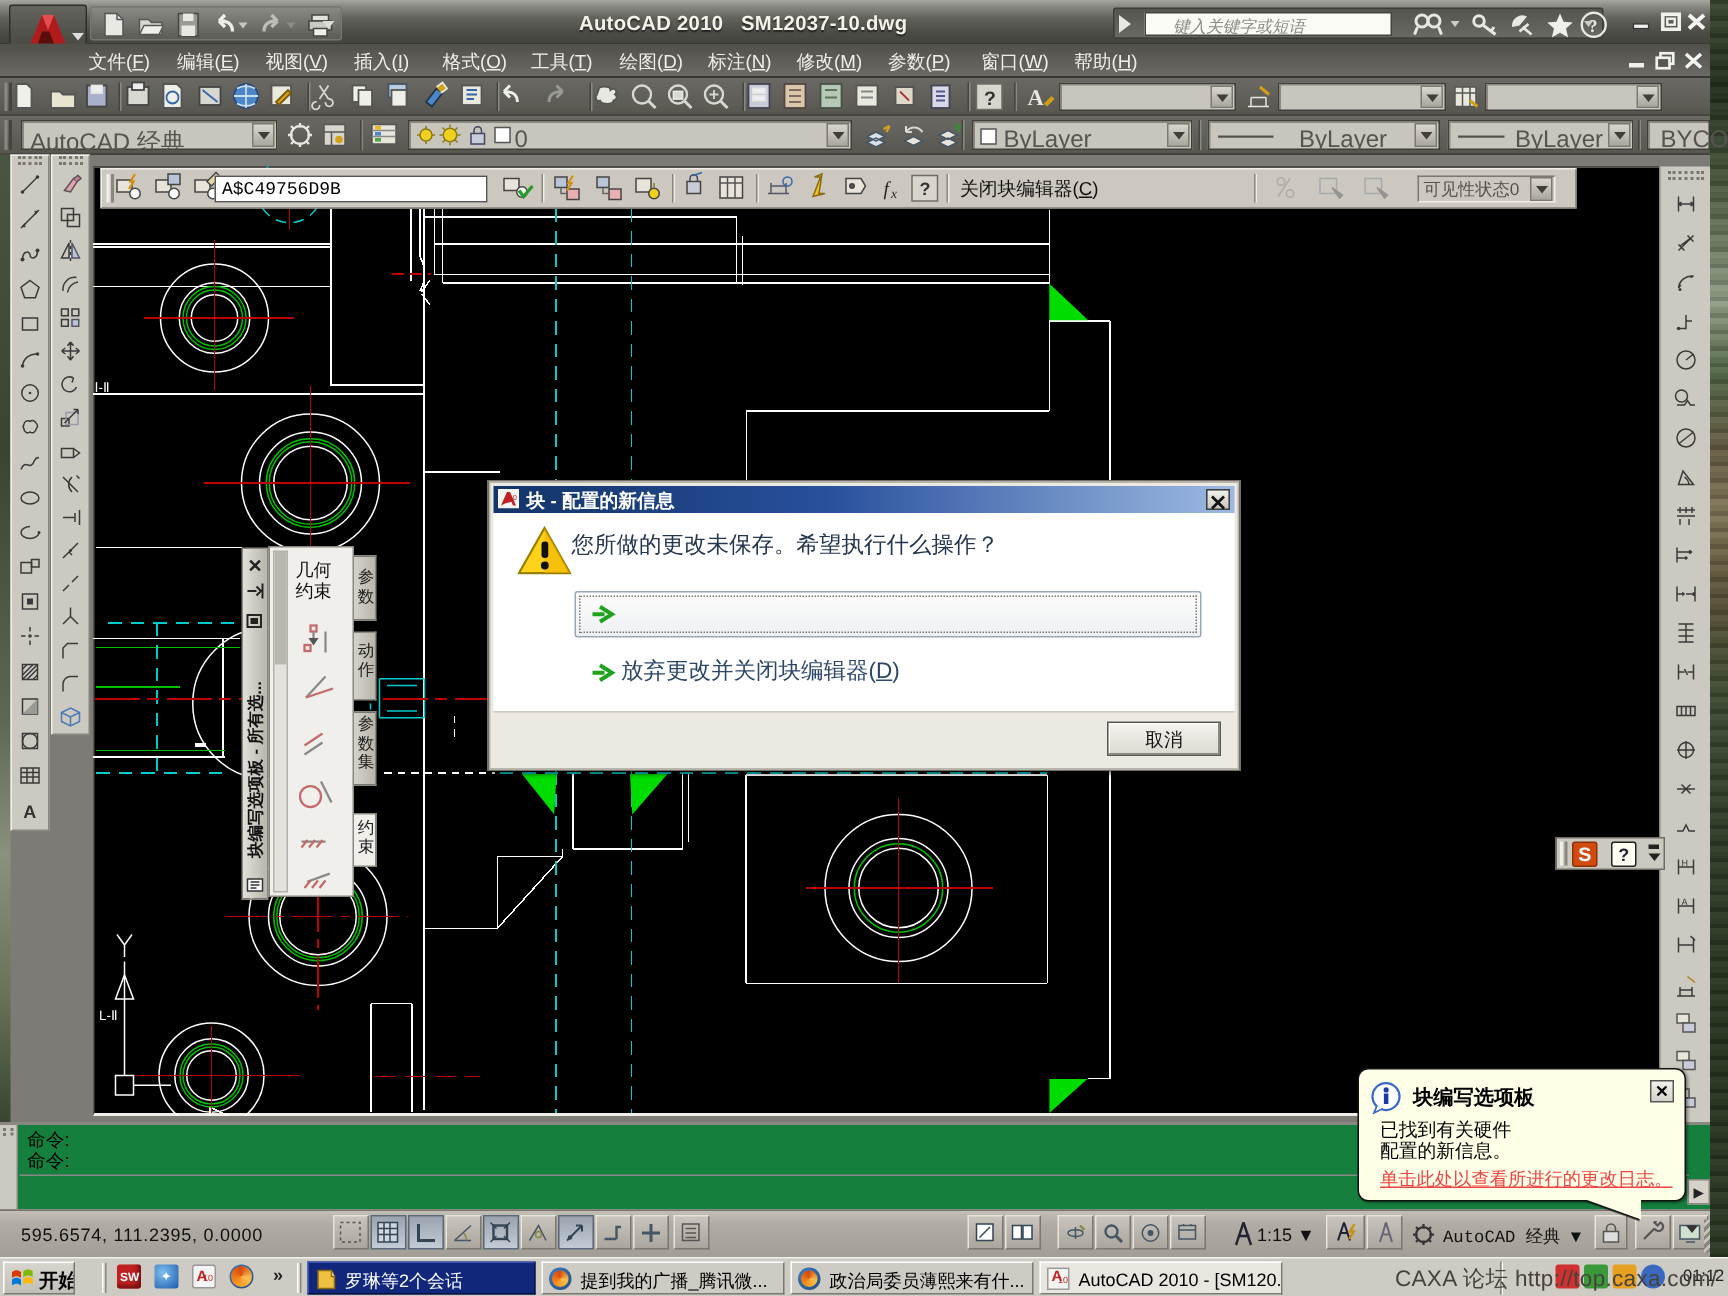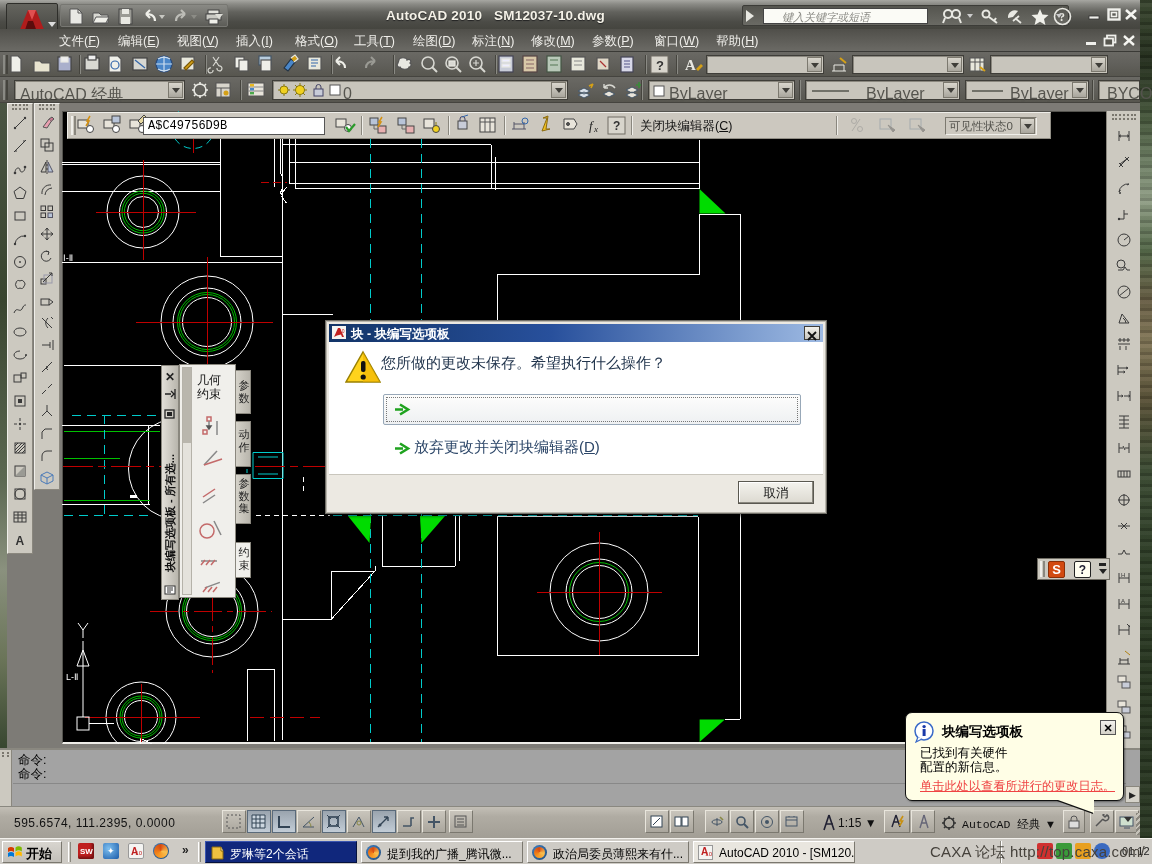--- a/index.html
+++ b/index.html
@@ -42,21 +42,21 @@
 #btb{left:67px;top:112px;width:984px;height:27px;background:#ccc8bf;border:1px solid #928f86;border-top-color:#efeee9;border-left-color:#efeee9}
 #bfield{position:absolute;left:75px;top:4px;width:182px;height:18px;background:#fff;border:1px solid #555;font-family:"Liberation Mono",monospace;font-size:12px;padding:1px 4px;color:#000}
 
 #dlg{left:325px;top:320px;width:502px;height:194px;background:#ece9e2;border:1px solid #716f68;box-shadow:2px 2px 3px rgba(0,0,0,0.55);outline:1px solid #b9b6ad;outline-offset:-2px}
 #dtitle{position:absolute;left:3px;top:3px;right:3px;height:18px;background:linear-gradient(90deg,#123468 0,#28509c 45%,#7e9ed0 85%,#9db9e2 100%)}
 #dbody{position:absolute;left:3px;top:21px;right:3px;height:137px;background:#fff}
 #dfoot{position:absolute;left:3px;bottom:3px;right:3px;height:36px;background:#ece9e2;border-top:1px solid #c9c6bd}
 
 #bal{left:905px;top:712px;width:219px;height:89px;background:#fffee6;border:1px solid #111;border-radius:7px;box-shadow:1px 1px 2px rgba(0,0,0,0.4)}
 
-#cmd{left:0;top:748px;width:1140px;height:58px;background:#a3a3a3;border-top:2px solid #8a8880}
+#cmd{left:0;top:748px;width:1140px;height:58px;background:#15803d;border-top:2px solid #8a8880}
 
 #status{left:0;top:806px;width:1140px;height:32px;background:linear-gradient(180deg,#c3bfb6 0,#b0aca3 30%,#a29e95 100%);border-top:1px solid #8a8880}
 .sbtn{position:absolute;top:3px;width:24px;height:23px;background:linear-gradient(180deg,#c9c5bc,#aaa69d);border:1px solid #7b786f;border-top-color:#e8e5dc;border-left-color:#e8e5dc}
 .sbtn.on{background:linear-gradient(180deg,#9aa4ae,#c2ccd6);border-color:#5a6a7a}
 
 #task{left:0;top:838px;width:1152px;height:26px;background:#cecbc5;border-top:1px solid #f3f1ec}
 .tkb{position:absolute;top:2px;height:22px;background:#cecbc5;border:1px solid #7b786f;border-top-color:#fff;border-left-color:#fff;font-size:12px;color:#000;overflow:hidden;white-space:nowrap}
 .vtx{position:absolute;left:2px;width:12px;font-size:11px;line-height:12.5px;color:#222;text-align:center}
 .sico{position:absolute;top:4px;width:16px;height:16px;border-radius:2px}
 </style></head>
@@ -886,21 +886,21 @@
           <path d="M2 12 L9 5 M9 5 a3 3 0 1 0 4 -4 l-2 2 -2 -2 2 -2" stroke="#555" fill="none" stroke-width="1.5"></path>
         </svg></div>
  <div class="sbtn" style="left:1115px;width:24px"><svg width="16" height="16" style="margin:3px">
           <rect x="1" y="3" width="13" height="9" fill="#cfe0cf" stroke="#456"></rect>
           <path d="M5 14 h6" stroke="#456"></path>
         </svg></div>
  <div style="position:absolute;right:8px;top:10px;border:4px solid transparent;border-top:5px solid #333"></div>
  <div style="position:absolute;right:0px;top:6px;width:4px;height:22px;background:repeating-linear-gradient(135deg,#8a877e 0,#8a877e 2px,#c5c2b9 2px,#c5c2b9 4px)"></div>
 </div>
 <div class="abs" id="task">
- <div class="tkb" style="left:2px;width:60px;background:linear-gradient(180deg,#d8d5cf,#c2bfb9)">
+ <div class="tkb" style="left:2px;width:48px;background:linear-gradient(180deg,#d8d5cf,#c2bfb9)">
   <svg width="16" height="16" style="position:absolute;left:4px;top:2px" viewBox="0 0 16 16">
           <path d="M1 4 C3 2.5 5 2.5 7 4 L7 8 C5 6.5 3 6.5 1 8 Z" fill="#d83b01"></path>
           <path d="M8.5 3.6 C10.5 2 12.5 2 14.8 3.4 L14.8 7.4 C12.5 6 10.5 6 8.5 7.6 Z" fill="#7fba00"></path>
           <path d="M1 9 C3 7.5 5 7.5 7 9 L7 13 C5 11.5 3 11.5 1 13 Z" fill="#0078d7"></path>
           <path d="M8.5 8.6 C10.5 7 12.5 7 14.8 8.4 L14.8 12.4 C12.5 11 10.5 11 8.5 12.6 Z" fill="#ffb900"></path>
         </svg>
   <span style="position:absolute;left:23px;top:3px;font-weight:bold;font-size:13px">开始</span>
  </div>
  <div style="position:absolute;left:68px;top:3px;width:3px;height:20px;border-left:1px solid #fff;border-right:1px solid #8a877e"></div>
  <div class="sico" style="left:78px;background:#c02020;box-shadow:inset -2px -2px 3px #701010">
@@ -1004,21 +1004,21 @@
   <div class="vtx" style="top:176px">约<br>束</div>
  </div>
 </div>
 <div class="abs" id="dlg">
  <div id="dtitle">
   <svg width="14" height="13" style="position:absolute;left:3px;top:2px">
           <rect x="0" y="0" width="14" height="13" fill="#f4f4f2"></rect>
           <path d="M2 11 L6 2 L8 2 L12 11 L10 11 L9 8.5 L5 9.5 Z" fill="#c02020"></path>
           <text x="7" y="7" font-size="5" fill="#c02020">10</text>
         </svg>
-  <span style="position:absolute;left:22px;top:2px;color:#fff;font-weight:bold;font-size:12.5px">块 - 块编写选项板</span>
+  <span style="position:absolute;left:22px;top:2px;color:#fff;font-weight:bold;font-size:12.5px">块 - 配置的新信息</span>
   <div style="position:absolute;right:3px;top:2px;width:16px;height:14px;background:linear-gradient(180deg,#f2f1ec,#c9c6bd);border:1px solid #403e38;text-align:center"><svg width="10" height="10" style="margin-top:2px">
             <path d="M1 1 L9 9 M9 1 L1 9" stroke="#111" stroke-width="1.8"></path>
           </svg></div>
  </div>
  <div id="dbody">
   <svg width="36" height="34" viewBox="0 0 36 34" style="position:absolute;left:16px;top:8px">
    <path d="M18 2 L35 32 L1 32 Z" fill="#ffd31c" stroke="#9a8000" stroke-width="1.5"></path>
    <path d="M18 2 L35 32 L18 32 Z" fill="#f0b400" opacity="0.6"></path>
    <rect x="16" y="11" width="4.5" height="11" rx="2" fill="#111"></rect>
    <circle cx="18.2" cy="27" r="2.6" fill="#111"></circle>

